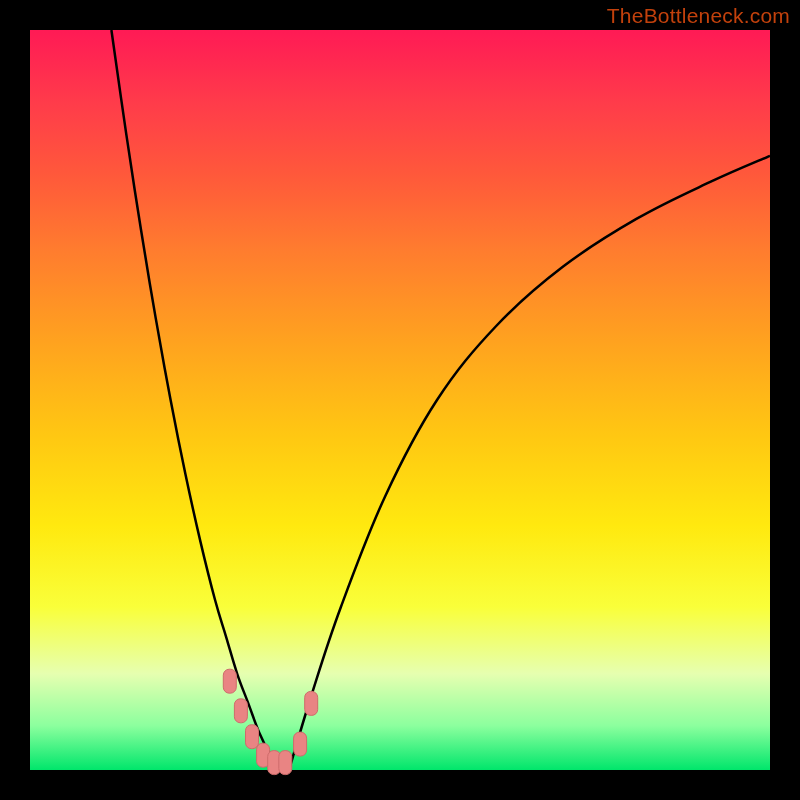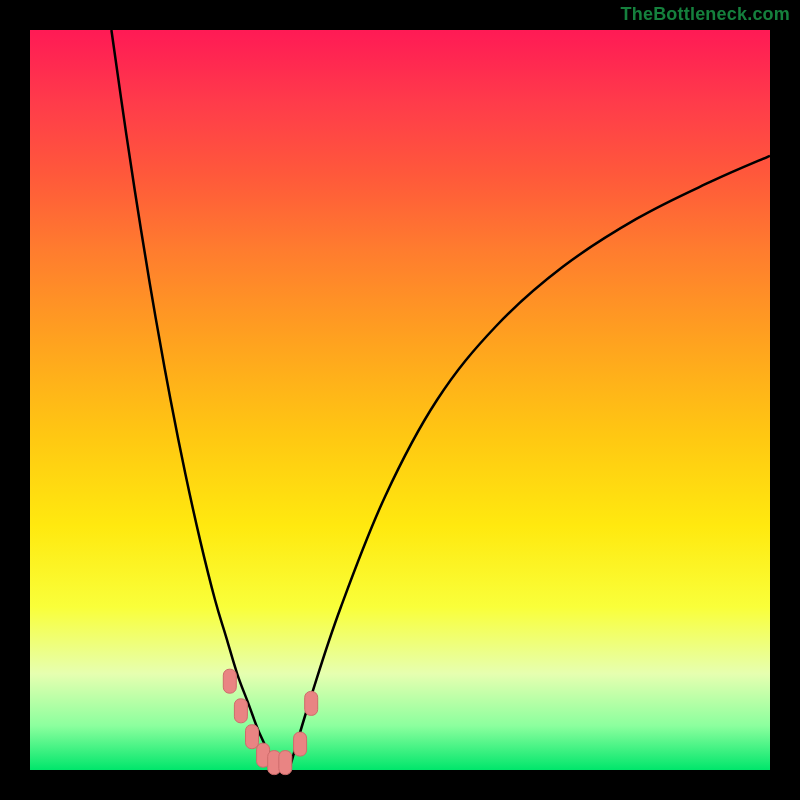--- a/index.html
+++ b/index.html
@@ -41,23 +41,23 @@
     left: 0;
     top: 0;
     width: 740px;
     height: 740px;
     overflow: visible;
   }
   .watermark {
     position: absolute;
     top: 4px;
     right: 10px;
-    color: #15803d;
-    font-size: 18px;
-    font-weight: 700;
+    color: #c2410c;
+    font-size: 21px;
+    font-weight: 400;
     letter-spacing: 0.2px;
   }
 </style>
 </head>
 <body>
 
 <div class="frame">
 
   <div class="watermark">TheBottleneck.com</div>
 

